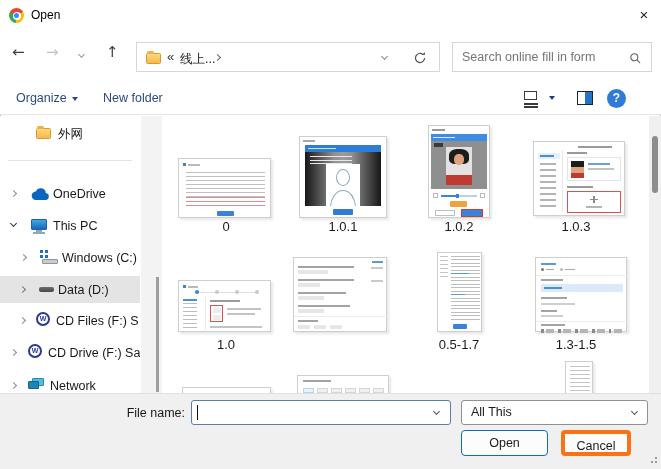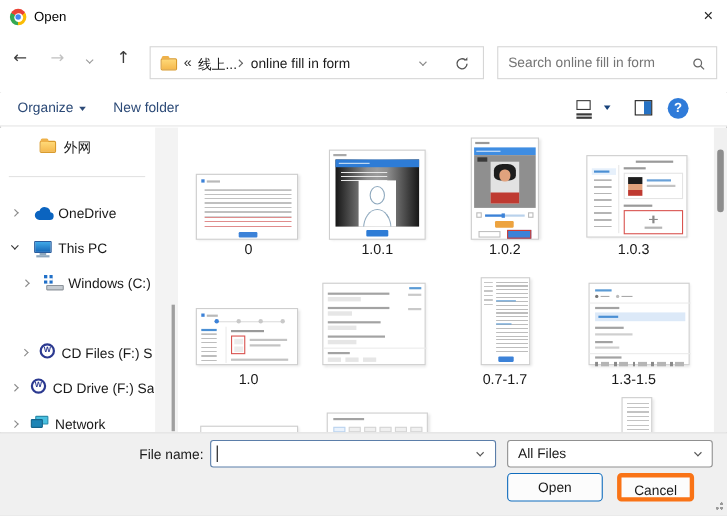--- a/index.html
+++ b/index.html
@@ -38,21 +38,20 @@
   <span class="navarrow" style="left:12px;top:13px">←</span>
   <span class="navarrow" style="left:46px;top:13px;color:#c2c2c2">→</span>
   <span class="chev chev-d" style="left:79px;top:22px;border-color:#9a9a9a"></span>
   <span class="navarrow" style="left:106px;top:13px">↑</span>
 
   <div class="abs" style="left:136px;top:12px;width:304px;height:30px;border:1px solid #d6d6d6;background:#fff">
     <div class="folder-ic" style="left:9px;top:10px"></div>
     <span class="abs" style="left:30px;top:6px;font-size:13px;color:#333">«</span>
     <span class="abs" style="left:43px;top:8px;font-size:12.5px;color:#1a1a1a">线上...</span>
     <span class="chev chev-r" style="left:78px;top:12px;border-color:#666"></span>
-    <span class="abs" style="left:91px;top:8px;font-size:12.5px;color:#1a1a1a">online fill in form</span>
     <span class="chev chev-d" style="left:245px;top:11px;border-color:#8a8a8a"></span>
     <svg width="14" height="14" viewBox="0 0 16 16" style="position:absolute;left:276px;top:8px">
       <path d="M13.2 8a5.2 5.2 0 1 1-1.7-3.85" fill="none" stroke="#555" stroke-width="1.4"></path>
       <path d="M13.6 1.2v3.4h-3.4z" fill="#555"></path>
     </svg>
   </div>
 
   <div class="abs" style="left:452px;top:12px;width:200px;height:30px;border:1px solid #d6d6d6;background:#fff">
     <input style="position: absolute; left: 9px; top: 5px; width: 162px; height: 18px; border: none; font-size: 12.5px; color: #be185d;" placeholder="Search online fill in form">
     <svg width="13" height="13" viewBox="0 0 16 16" style="position:absolute;left:176px;top:9px">
@@ -104,20 +103,25 @@
     <span class="chev chev-r" style="left:21px;top:10px"></span>
     <div class="abs" style="left:40px;top:5px;width:18px;height:15px">
       <div class="abs" style="left:0;top:0;width:8px;height:8px;background:conic-gradient(#2170c8 0 360deg);clip-path:polygon(0 0,100% 0,100% 100%,0 100%)"></div>
       <div class="abs" style="left:3.4px;top:0;width:1.2px;height:8px;background:#fff"></div>
       <div class="abs" style="left:0;top:3.4px;width:8px;height:1.2px;background:#fff"></div>
       <div class="abs" style="left:2px;top:9px;width:16px;height:5px;background:#c6ccd2;border:1px solid #8d949b;border-radius:1px"></div>
     </div>
     <span class="side-label" style="left:62px">Windows (C:)</span>
   </div>
 
+  <div class="side-row" style="top:160px;background:#e4e4e4;height:27px">
+    <span class="chev chev-r" style="left:20px;top:11px;border-color:#777"></span>
+    <div class="abs" style="left:39px;top:11px;width:15px;height:5px;background:linear-gradient(#6a6f74,#43484d);border-radius:2px"></div>
+    <span class="side-label" style="left:58px;top:7px">Data (D:)</span>
+  </div>
 
   <div class="side-row" style="top:192px">
     <span class="chev chev-r" style="left:20px;top:10px"></span>
     <div class="abs" style="left:36px;top:4px;width:14px;height:14px;border-radius:50%;border:2px solid #2b3990;color:#2b3990;font-size:7px;font-weight:bold;text-align:center;line-height:10px">W</div>
     <span class="side-label" style="left:56px">CD Files (F:) S</span>
   </div>
 
   <div class="side-row" style="top:224px">
     <span class="chev chev-r" style="left:11px;top:10px"></span>
     <div class="abs" style="left:28px;top:4px;width:14px;height:14px;border-radius:50%;border:2px solid #2b3990;color:#2b3990;font-size:7px;font-weight:bold;text-align:center;line-height:10px">W</div>
@@ -248,21 +252,21 @@
     <div class="abs" style="left:36px;top:67px;width:12px;height:4px;background:#e6e6e6"></div>
   </div>
 
   <div class="th" style="left:275px;top:136px;width:45px;height:80px">
     <div class="rl" style="left:2px;top:3px;width:8px;height:24px;background:repeating-linear-gradient(to bottom,#c6c6c6 0 1.2px,transparent 1.2px 4px)"></div>
     <div class="rl" style="left:13px;top:3px;width:29px;height:64px;background:repeating-linear-gradient(to bottom,#bdbdbd 0 1px,transparent 1px 3.5px)"></div>
     <div class="ln" style="left:13px;top:20px;width:18px;height:1.2px;background:#5b9bd5"></div>
     <div class="ln" style="left:13px;top:41px;width:14px;height:1.2px;background:#5b9bd5"></div>
     <div class="abs" style="left:15px;top:71px;width:14px;height:4.5px;background:#3c82d8;border-radius:1px"></div>
   </div>
-  <div class="flabel" style="left:239px;top:221px">0.7-1.7</div>
+  <div class="flabel" style="left:239px;top:221px">0.5-1.7</div>
 
   <div class="th" style="left:373px;top:141px;width:92px;height:75px">
     <div class="ln" style="left:5px;top:5px;width:15px;height:1.5px;background:#5b9bd5"></div>
     <div class="abs" style="left:5px;top:10px;width:3px;height:3px;border-radius:50%;background:#777"></div>
     <div class="ln" style="left:10px;top:11px;width:8px;height:1.2px;background:#a9a9a9"></div>
     <div class="abs" style="left:24px;top:10px;width:3px;height:3px;border-radius:50%;background:#bbb"></div>
     <div class="ln" style="left:29px;top:11px;width:10px;height:1.2px;background:#a9a9a9"></div>
     <div class="abs" style="left:0;top:17px;width:92px;height:1px;background:#ececec"></div>
     <div class="ln" style="left:5px;top:21px;width:22px;height:1.5px;background:#a3a3a3"></div>
     <div class="abs" style="left:5px;top:26px;width:82px;height:8px;background:#dce9f8">
@@ -297,19 +301,19 @@
 <div class="abs" style="left:652px;top:136px;width:6px;height:57px;background:#8d8d8d;border-radius:3px"></div>
 
 <div class="abs" style="left:0;top:393px;width:661px;height:76px;background:#f0f0f0;border-top:1px solid #e0e0e0">
   <div class="abs" style="left:110px;top:12px;width:75px;text-align:right;font-size:12.5px;color:#1a1a1a">File name:</div>
   <div class="abs" style="left:191px;top:6px;width:260px;height:25px;background:#fff;border:1.5px solid #5b7ea9;border-radius:3px">
     <input style="position: absolute; left: 5px; top: 2px; width: 220px; height: 18px; border: none; font-size: 12.5px;" value="">
     <div class="abs" style="left:5px;top:3.5px;width:1.3px;height:15px;background:#111"></div>
     <span class="chev chev-d" style="left:242px;top:8px;border-color:#555"></span>
   </div>
   <div class="abs" style="left:461px;top:6px;width:187px;height:25px;background:#fff;border:1px solid #909090;border-radius:3px">
-    <span style="position:absolute;left:9px;top:4px;font-size:12.5px;color:#1a1a1a">All Files</span>
+    <span style="position:absolute;left:9px;top:4px;font-size:12.5px;color:#1a1a1a">All This</span>
     <span class="chev chev-d" style="left:170px;top:8px;border-color:#555"></span>
   </div>
   <div class="btn" style="left:461px;top:36px;width:87px;border:1px solid #0f6cbd">Open</div>
   <div class="btn" style="left:561px;top:36px;width:70px;border:4px solid #f97316">Cancel</div>
   <div class="abs" style="left:648px;top:60px;width:10px;height:10px;background:radial-gradient(circle at 8px 8px,#9a9a9a 1.2px,transparent 1.5px),radial-gradient(circle at 4px 8px,#9a9a9a 1.2px,transparent 1.5px),radial-gradient(circle at 8px 4px,#9a9a9a 1.2px,transparent 1.5px)"></div>
 </div>
 
 </body></html>

